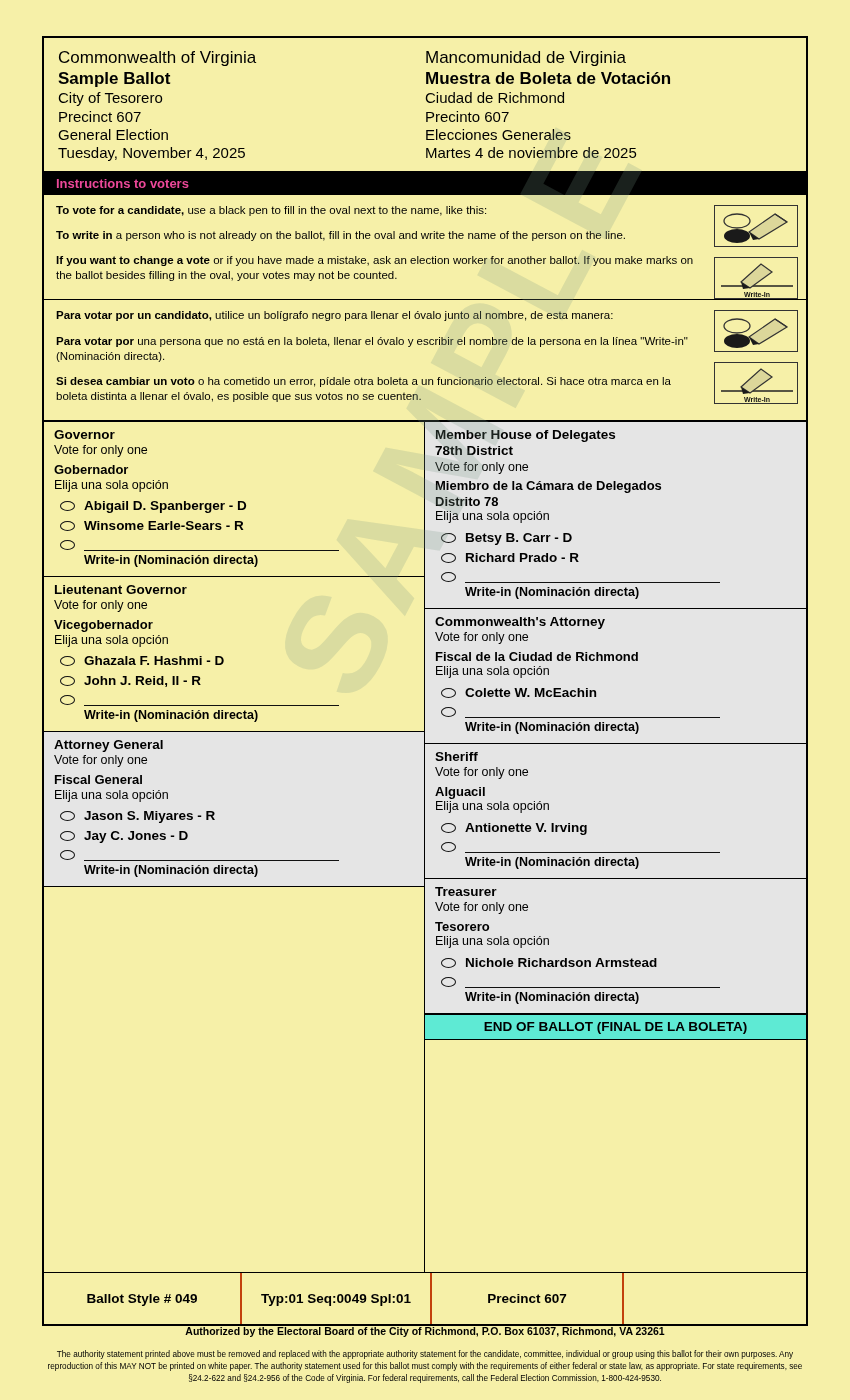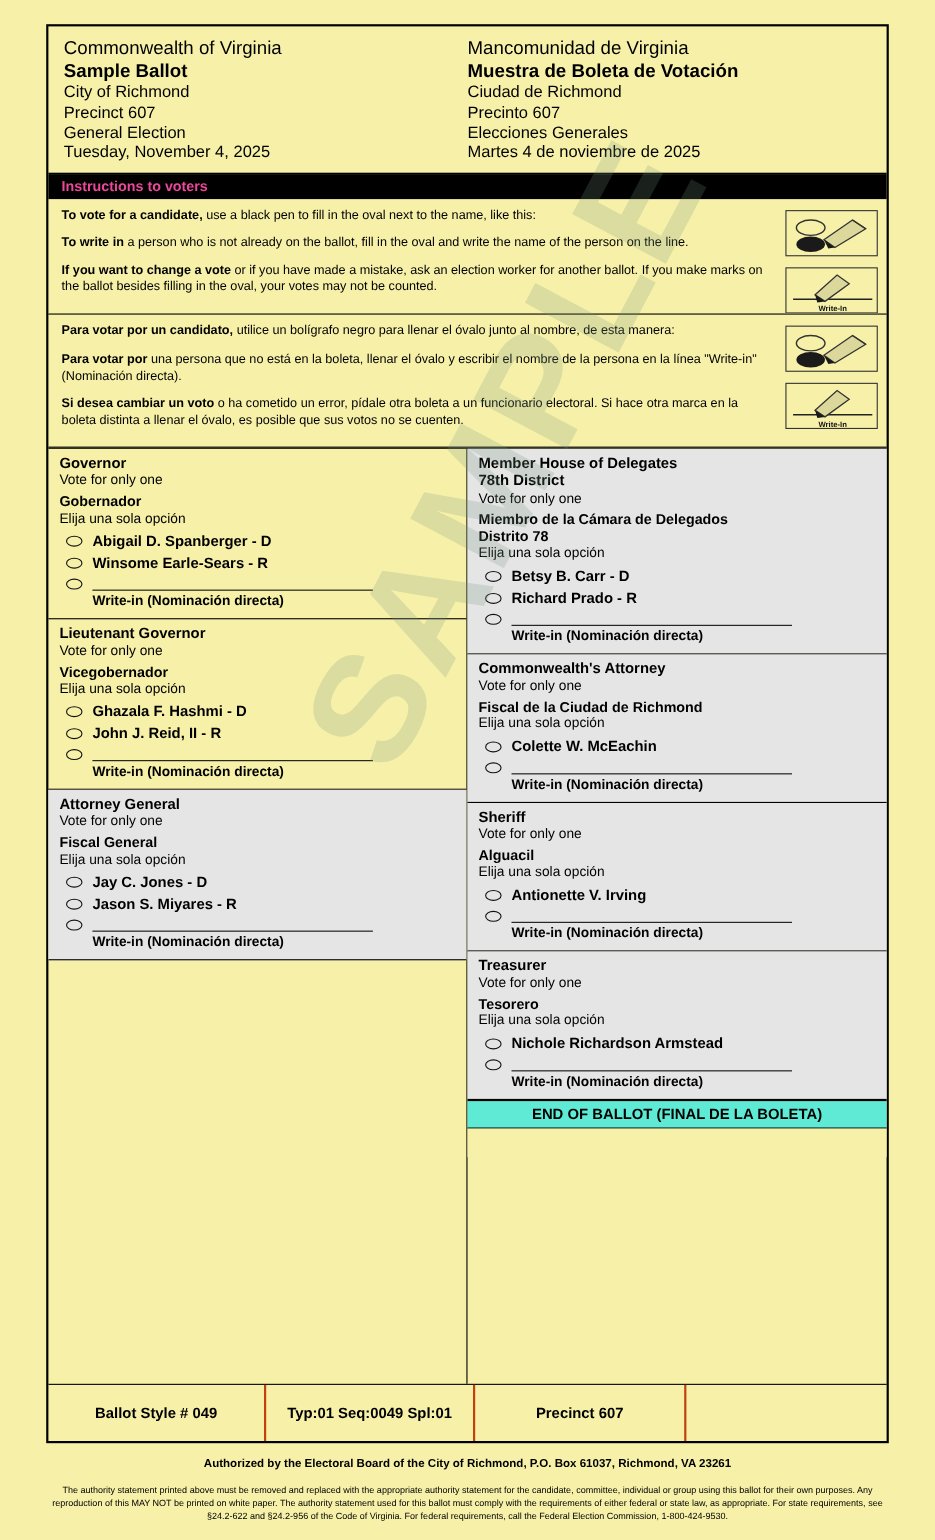--- a/index.html
+++ b/index.html
@@ -9,21 +9,21 @@
     height: 1400px;
     background: #f6f0a8;
     font-family: "Liberation Sans", sans-serif;
     color: #000;
     position: relative;
     overflow: hidden;
   }
   .ballot {
     position: absolute;
     left: 42px;
-    top: 22px;
+    top: 36px;
     width: 766px;
     height: 1290px;
     border: 2px solid #000;
     background: #f6f0a8;
     display: flex;
     flex-direction: column;
   }
   .watermark {
     position: absolute;
     left: 0; top: 0; width: 100%; height: 100%;
@@ -194,21 +194,21 @@
 <div class="watermark">
   <span>SAMPLE</span>
 </div>
 
 <div class="ballot">
 
   <div class="hdr">
     <div class="hdr-col">
       <div class="hdr-l1">Commonwealth of Virginia</div>
       <div class="hdr-l2">Sample Ballot</div>
-      <div class="hdr-sm">City of Richmond</div>
+      <div class="hdr-sm">City of Tesorero</div>
       <div class="hdr-sm">Precinct 607</div>
       <div class="hdr-sm">General Election</div>
       <div class="hdr-sm">Tuesday, November 4, 2025</div>
     </div>
     <div class="hdr-col">
       <div class="hdr-l1">Mancomunidad de Virginia</div>
       <div class="hdr-l2">Muestra de Boleta de Votación</div>
       <div class="hdr-sm">Ciudad de Richmond</div>
       <div class="hdr-sm">Precinto 607</div>
       <div class="hdr-sm">Elecciones Generales</div>
@@ -312,25 +312,25 @@
       </div>
 
       <div class="contest shade">
         <div class="c-title">Attorney General</div>
         <div class="c-sub">Vote for only one</div>
         <div class="c-title-es">Fiscal General</div>
         <div class="c-sub-es">Elija una sola opción</div>
 
         <div class="cand">
           <span class="oval"></span>
+          <span class="cand-name">Jason S. Miyares - R</span>
+        </div>
+        <div class="cand">
+          <span class="oval"></span>
           <span class="cand-name">Jay C. Jones - D</span>
-        </div>
-        <div class="cand">
-          <span class="oval"></span>
-          <span class="cand-name">Jason S. Miyares - R</span>
         </div>
         <div class="writein-row">
           <span class="oval"></span>
           <span class="wline"></span>
         </div>
         <div class="wlabel">Write-in (Nominación directa)</div>
       </div>
 
       <div class="contest blank"></div>
     </div>

